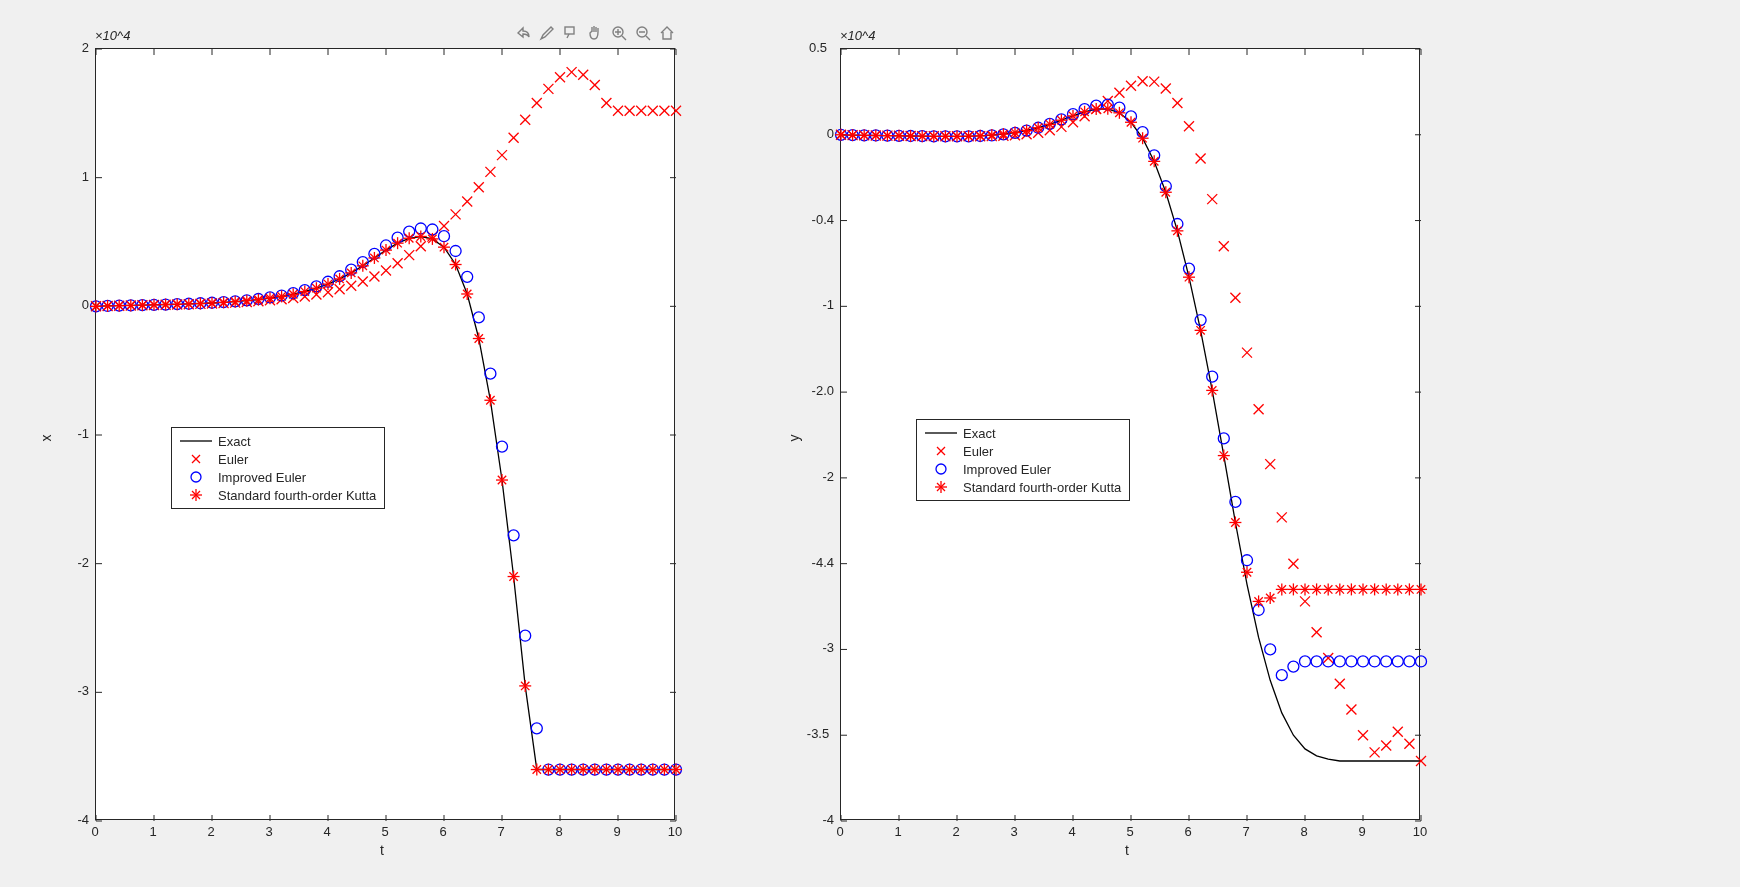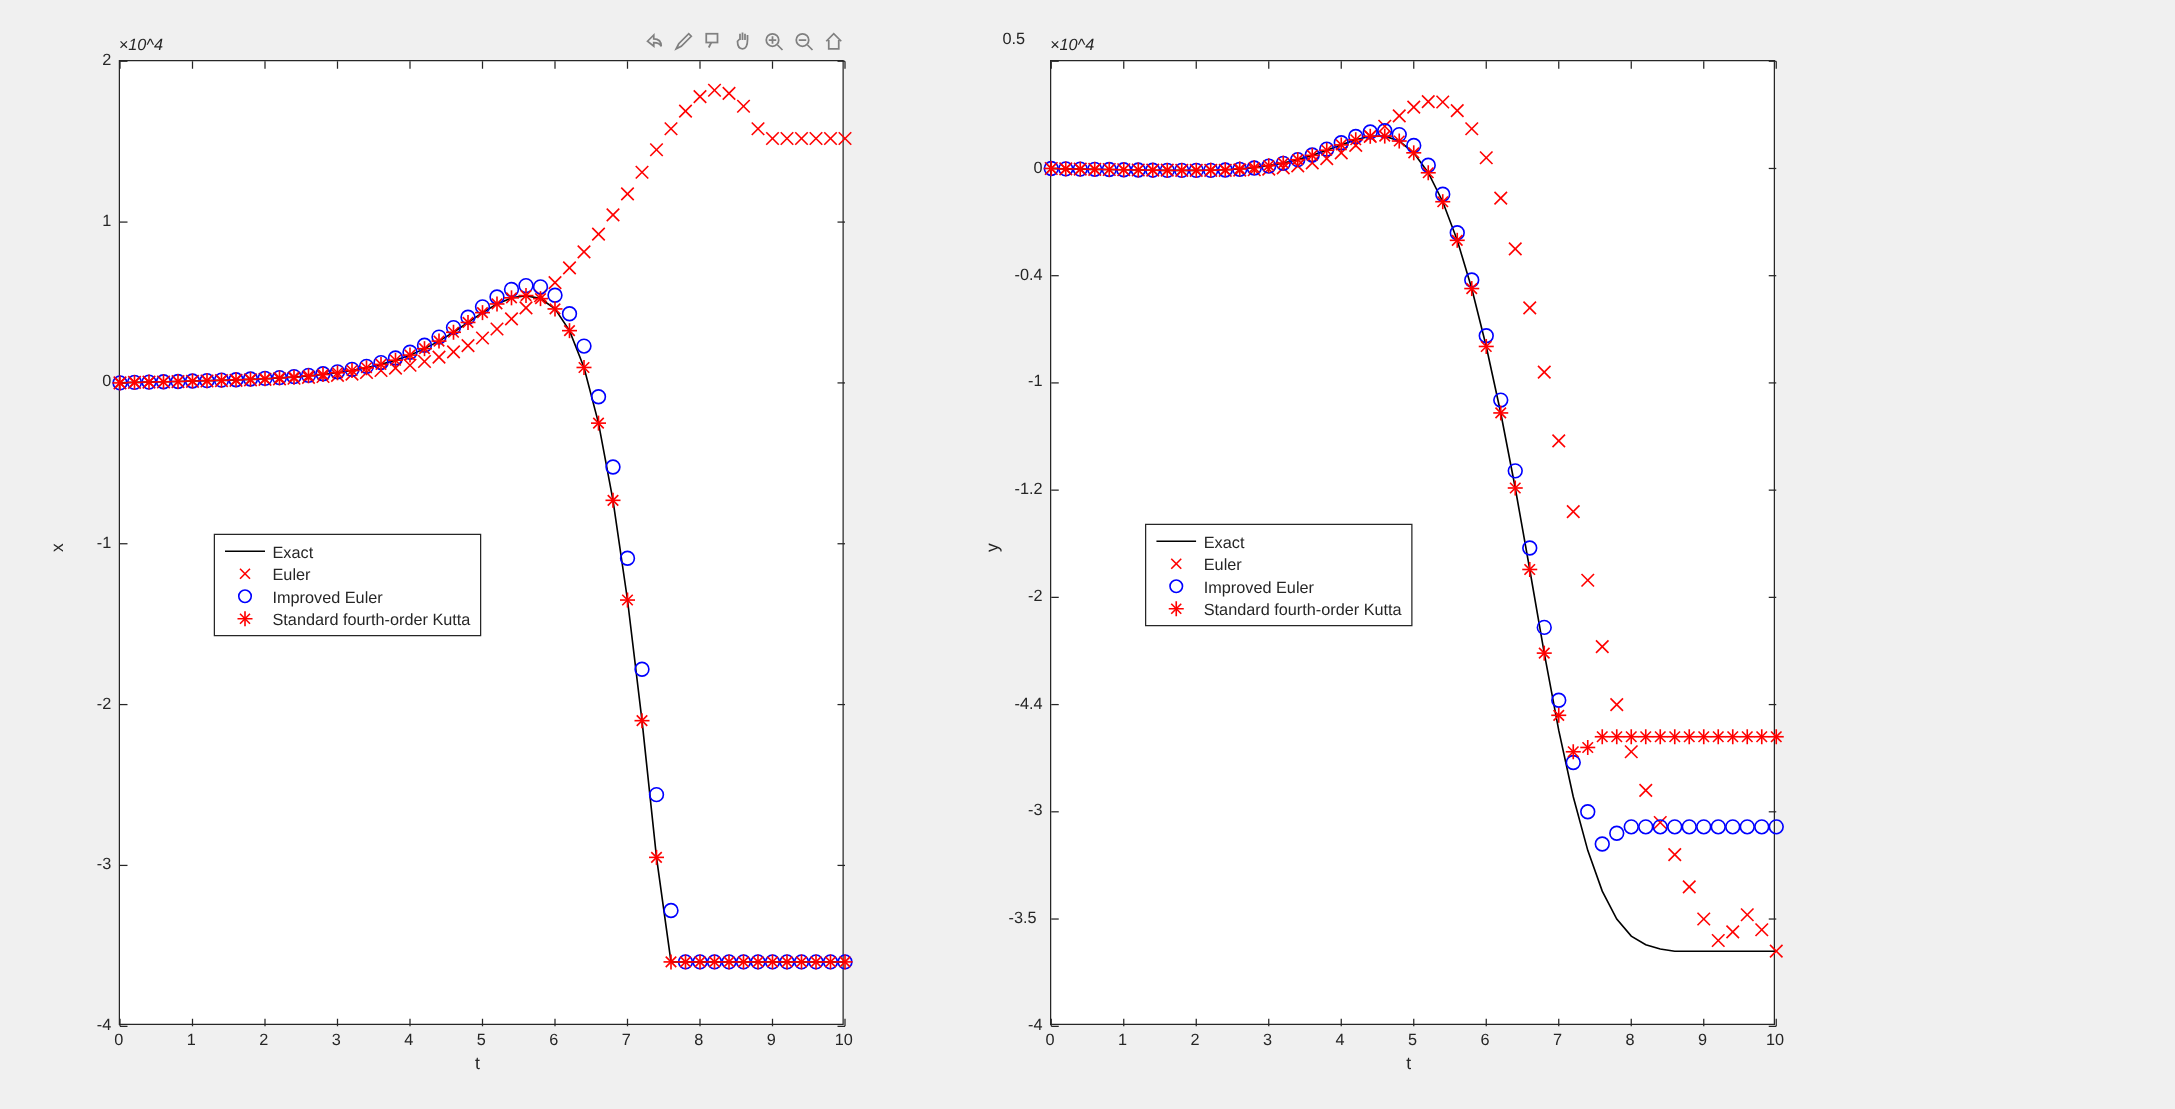--- a/index.html
+++ b/index.html
@@ -1455,18 +1455,18 @@
     <div class="tick" style="left: 1178px; top: 824px; width: 20px;">6</div>
     <div class="tick" style="left: 1236px; top: 824px; width: 20px;">7</div>
     <div class="tick" style="left: 1294px; top: 824px; width: 20px;">8</div>
     <div class="tick" style="left: 1352px; top: 824px; width: 20px;">9</div>
     <div class="tick" style="left: 1410px; top: 824px; width: 20px;">10</div>
     <div class="tick" style="left: 802px; top: 812px; width: 32px; text-align: right;">-4</div>
     <div class="tick" style="left: 802px; top: 726.222px; width: 32px; ">-3.5</div>
     <div class="tick" style="left: 802px; top: 640.444px; width: 32px; text-align: right;">-3</div>
     <div class="tick" style="left: 802px; top: 554.667px; width: 32px; text-align: right;">-4.4</div>
     <div class="tick" style="left: 802px; top: 468.889px; width: 32px; text-align: right;">-2</div>
-    <div class="tick" style="left: 802px; top: 383.111px; width: 32px; text-align: right;">-1.2</div>
+    <div class="tick" style="left: 802px; top: 383.111px; width: 32px; text-align: right;">-2.0</div>
     <div class="tick" style="left: 802px; top: 297.333px; width: 32px; text-align: right;">-1</div>
     <div class="tick" style="left: 802px; top: 211.556px; width: 32px; text-align: right;">-0.4</div>
     <div class="tick" style="left: 802px; top: 125.778px; width: 32px; text-align: right;">0</div>
-    <div class="tick" style="left: 802px; top: 23px; width: 32px; text-align: left;">0.5</div>
+    <div class="tick" style="left: 802px; top: 40px; width: 32px; text-align: center;">0.5</div>
   </div>
 
 </body></html>

